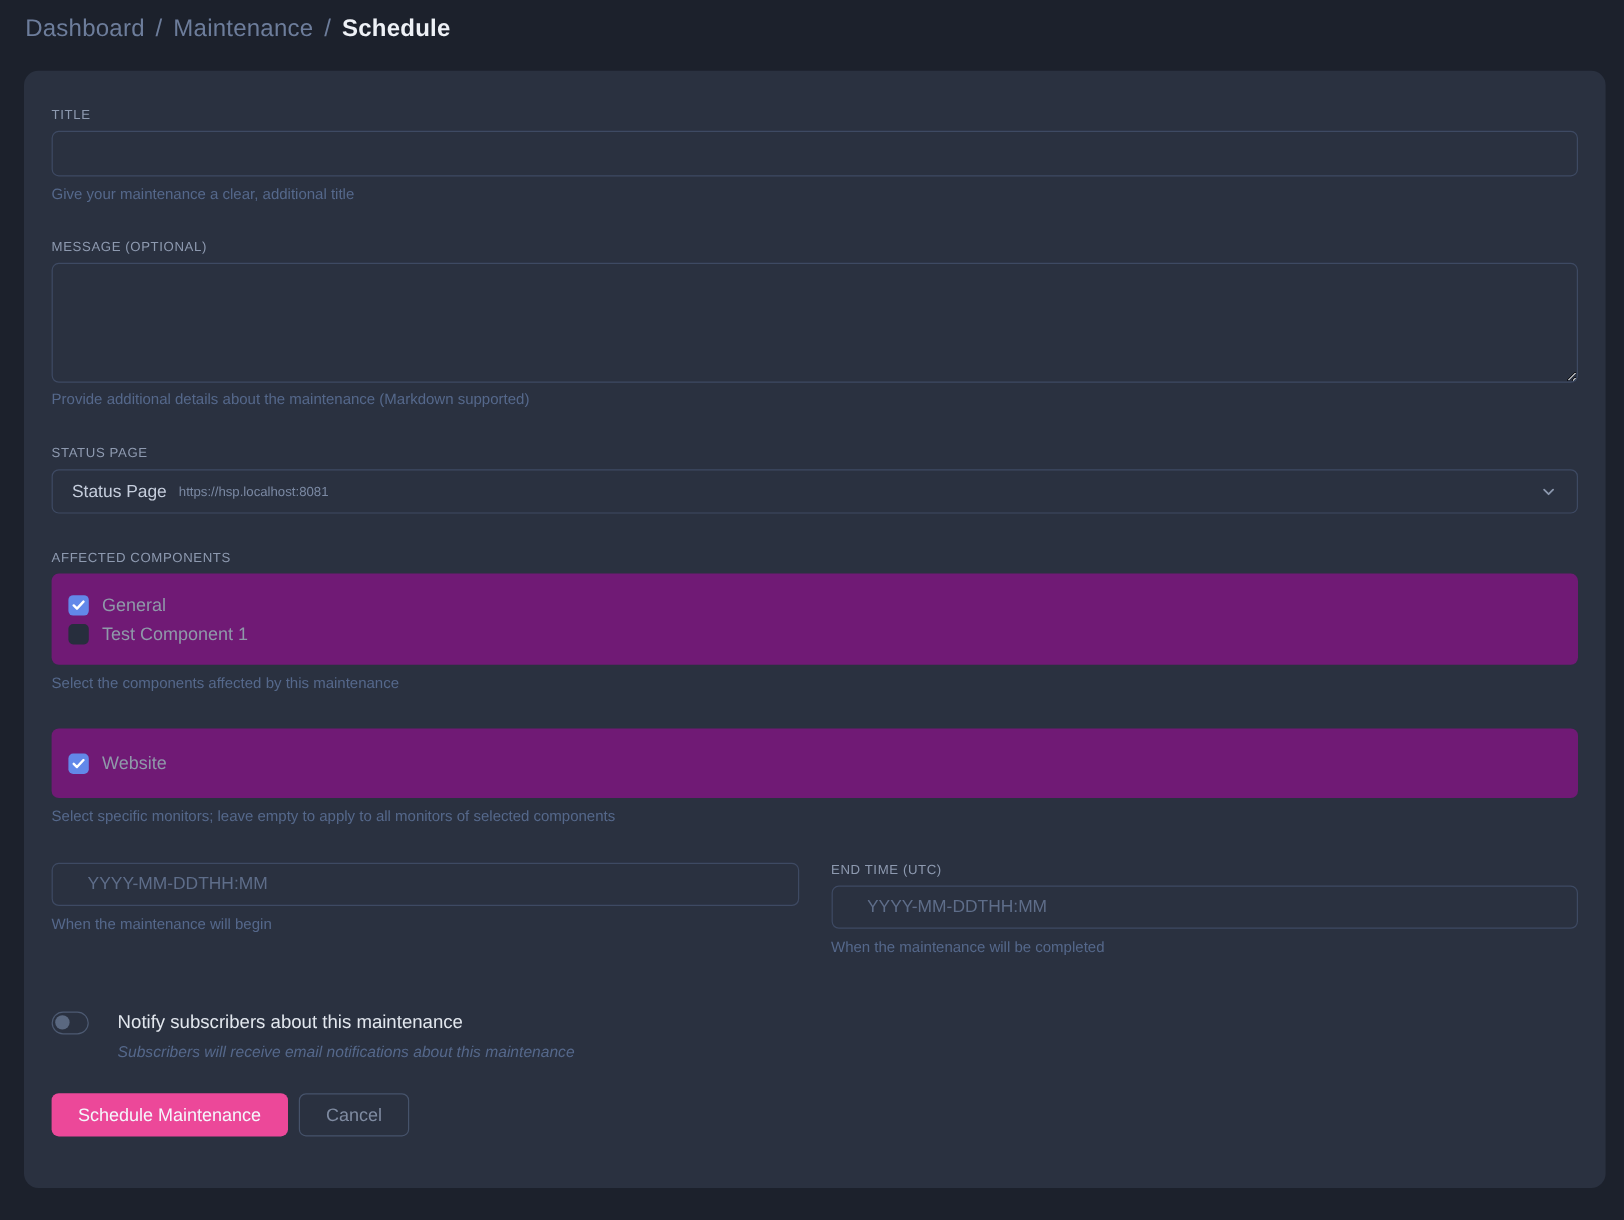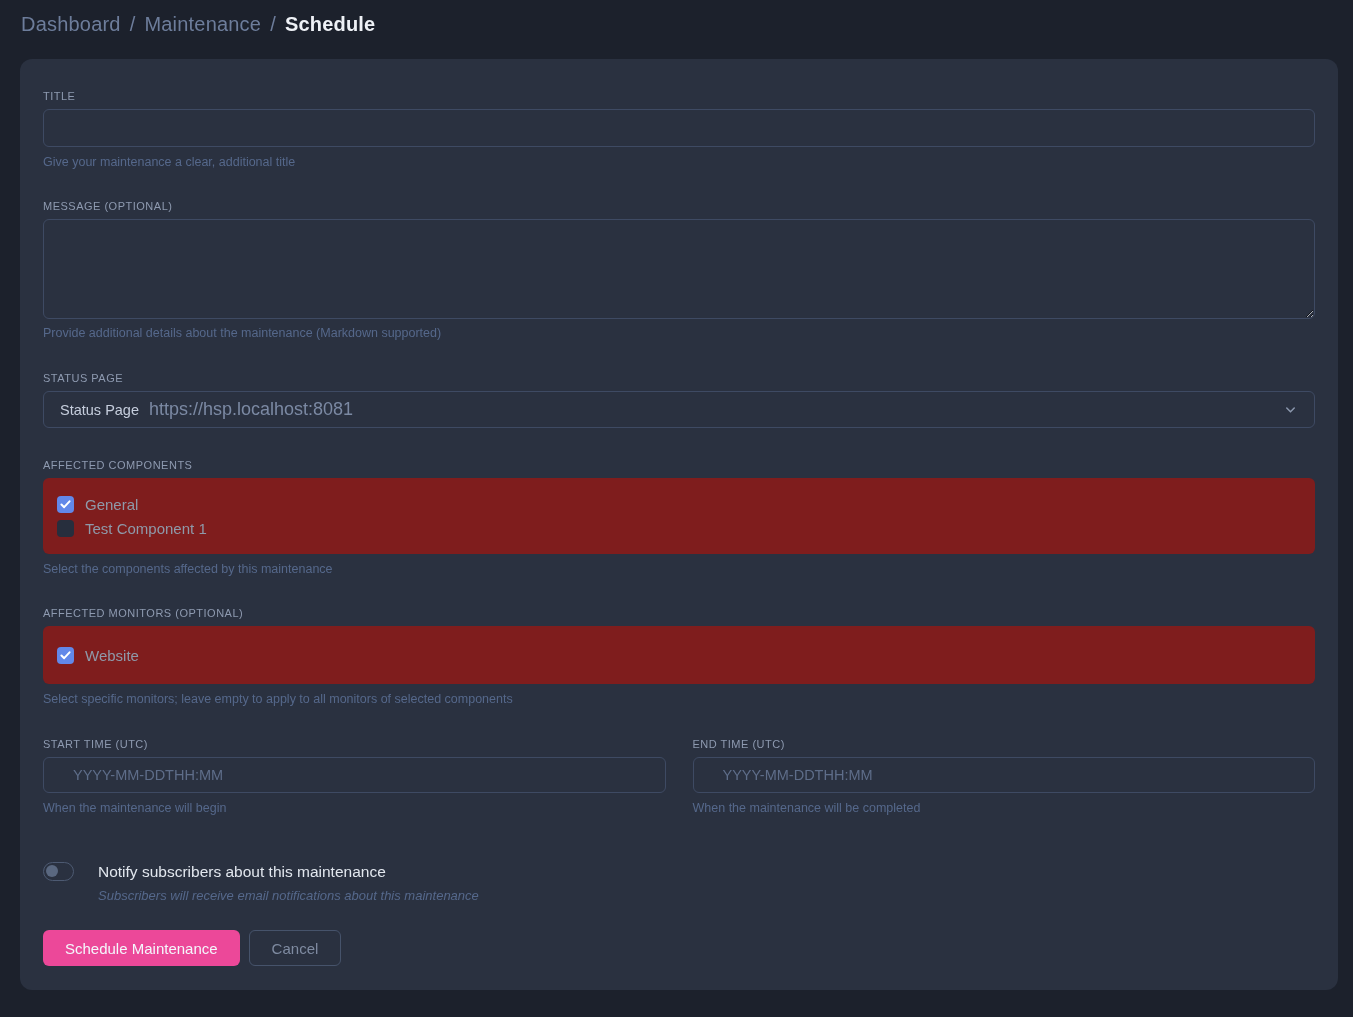--- a/index.html
+++ b/index.html
@@ -58,26 +58,26 @@
   .selectbox {
     height: 37px;
     border: 1px solid #3e4a63;
     border-radius: 6px;
     display: flex;
     align-items: center;
     padding: 0 16px;
     cursor: pointer;
   }
   .sel-name { font-size: 14.5px; color: #c6cedd; }
-  .sel-url { font-size: 18px; color: #7b89a3; margin-left: 10px; }
+  .sel-url { font-size: 11px; color: #7b89a3; margin-left: 10px; }
   .sel-chevron { margin-left: auto; display: flex; align-items: center; color: #8b97ad; }
 
   
   .optbox {
-    background: #7f1d1d;
+    background: #701a75;
     border-radius: 6px;
     padding: 14px 14px;
   }
   .optbox.single { padding: 17px 14px; }
   .chk-row {
     display: flex;
     align-items: center;
     height: 24px;
     cursor: pointer;
   }
@@ -207,37 +207,35 @@
         </label>
         <label class="chk-row">
           <span class="chk"></span>
           <span class="chk-label">Test Component 1</span>
         </label>
       </div>
     <div class="helper">Select the components affected by this maintenance</div>
   </div>
 
   <div class="field" style="margin-bottom:32px;">
-    <label class="flabel">AFFECTED MONITORS (OPTIONAL)</label>
     <div class="optbox single">
         <label class="chk-row">
           <span class="chk checked">
             <svg viewBox="0 0 12 10" width="11" height="9">
               <polyline points="1.5,5 4.5,8 10.5,1.5" fill="none" stroke="#fff" stroke-width="2.2" stroke-linecap="round" stroke-linejoin="round"></polyline>
             </svg>
           </span>
           <span class="chk-label">Website</span>
         </label>
       </div>
     <div class="helper">Select specific monitors; leave empty to apply to all monitors of selected components</div>
   </div>
 
   <div class="time-grid">
     <div>
-      <label class="flabel">START TIME (UTC)</label>
       <input class="tinput" type="text" placeholder="YYYY-MM-DDTHH:MM" style="">
       <div class="helper">When the maintenance will begin</div>
     </div>
     <div>
       <label class="flabel">END TIME (UTC)</label>
       <input class="tinput" type="text" placeholder="YYYY-MM-DDTHH:MM" style="">
       <div class="helper">When the maintenance will be completed</div>
     </div>
   </div>
 

